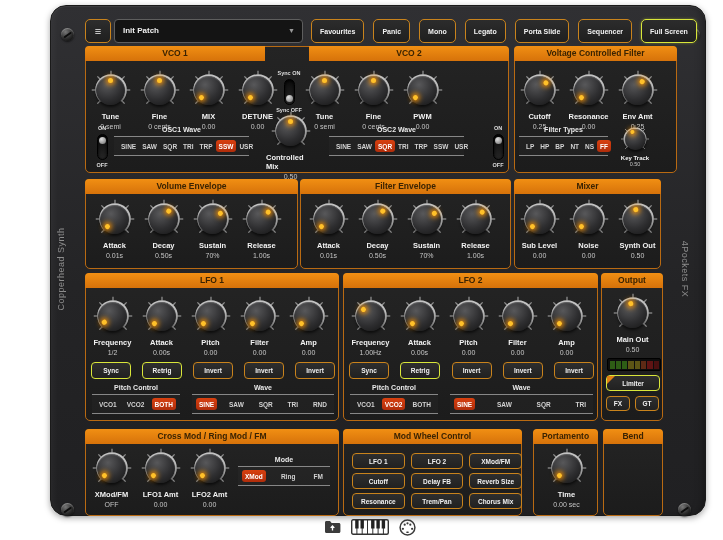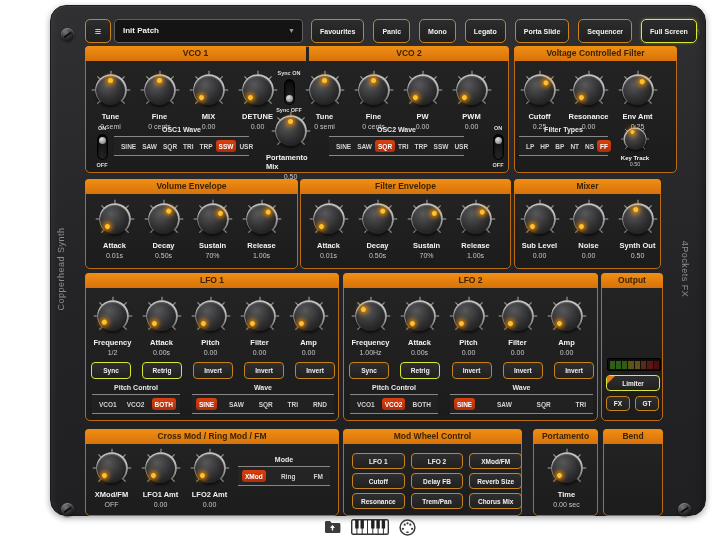--- a/index.html
+++ b/index.html
@@ -25,21 +25,21 @@
   border-radius:4px;color:#efefef;font-size:8px;font-weight:bold;line-height:22px;padding:0 8px;}
 .patch-select .arrow{position:absolute;right:7px;top:0;color:#9a9a9a;font-size:7px;}
 .top-buttons{position:absolute;left:226px;top:0;display:flex;gap:9px;}
 .tbtn{height:24px;background:linear-gradient(180deg,#2c2c2c,#1f1f1f);border:1.5px solid #c9831c;border-radius:5px;
   color:#f2f2f2;font-size:7px;font-weight:bold;padding:0 8px;font-family:inherit;white-space:nowrap;}
 .tbtn.on{border-color:#d9e63a;box-shadow:0 0 3px rgba(220,235,60,.4);}
 
 .panel{position:absolute;background:linear-gradient(180deg,#242424,#1c1c1c);border:1px solid #b96a12;border-radius:5px;}
 .phead{position:absolute;top:-1px;left:-1px;right:-1px;height:15px;background:linear-gradient(180deg,#f18f13,#d6720a);
   color:#3a2302;font-size:8.5px;font-weight:bold;text-align:center;line-height:15px;border-radius:4px 4px 0 0;}
-.phead.split1{right:auto;width:221px;border-radius:4px 0 0 0;}
+.phead.split1{right:auto;width:180px;border-radius:4px 0 0 0;}
 .phead.split2{left:223px;border-radius:0 4px 0 0;}
 
 .krow{position:absolute;display:flex;}
 .kcell{width:49px;display:flex;flex-direction:column;align-items:center;}
 .knob{position:relative;width:44px;height:44px;}
 .knob svg{position:absolute;left:0;top:0;width:100%;height:100%;}
 .cap{position:absolute;left:50%;top:50%;width:29px;height:29px;margin:-14.5px 0 0 -14.5px;border-radius:50%;
   background:radial-gradient(circle at 38% 30%,#58585a,#2e2e30 55%,#141414);
   box-shadow:0 2px 3px rgba(0,0,0,.65), inset 0 1px 1px rgba(255,255,255,.18);}
 .dot{position:absolute;left:50%;top:50%;width:5px;height:5px;margin:-2.5px 0 0 -2.5px;border-radius:50%;
@@ -248,40 +248,20 @@
                 <line x1="24" y1="3" x2="24" y2="7" transform="rotate(0 24 24)"></line>
                 <line x1="24" y1="3" x2="24" y2="7" transform="rotate(45 24 24)"></line>
                 <line x1="24" y1="3" x2="24" y2="7" transform="rotate(90 24 24)"></line>
                 <line x1="24" y1="3" x2="24" y2="7" transform="rotate(135 24 24)"></line>
               </g>
               <path d="M12.7 35.3 A16 16 0 1 1 35.3 35.3" fill="none" stroke="#c6c6c6" stroke-width="2.4" stroke-linecap="round"></path>
             </svg>
             <div class="cap"></div>
             <div class="dot"></div>
           </div>
-          <div class="klabel">PW</div>
-          <div class="kvalue">0.00</div>
-        </div>
-        <div class="kcell">
-          <div class="knob" style="--a:-135deg">
-            <svg viewBox="0 0 48 48">
-              <g stroke="#8f8f8f" stroke-width="1.4">
-                <line x1="24" y1="3" x2="24" y2="7" transform="rotate(-135 24 24)"></line>
-                <line x1="24" y1="3" x2="24" y2="7" transform="rotate(-90 24 24)"></line>
-                <line x1="24" y1="3" x2="24" y2="7" transform="rotate(-45 24 24)"></line>
-                <line x1="24" y1="3" x2="24" y2="7" transform="rotate(0 24 24)"></line>
-                <line x1="24" y1="3" x2="24" y2="7" transform="rotate(45 24 24)"></line>
-                <line x1="24" y1="3" x2="24" y2="7" transform="rotate(90 24 24)"></line>
-                <line x1="24" y1="3" x2="24" y2="7" transform="rotate(135 24 24)"></line>
-              </g>
-              <path d="M12.7 35.3 A16 16 0 1 1 35.3 35.3" fill="none" stroke="#c6c6c6" stroke-width="2.4" stroke-linecap="round"></path>
-            </svg>
-            <div class="cap"></div>
-            <div class="dot"></div>
-          </div>
           <div class="klabel">PWM</div>
           <div class="kvalue">0.00</div>
         </div>
       </div>
     <div class="toggle-col" style="left:188px;top:23px;">
       <div class="tlabel">Sync ON</div>
       <div class="tswitch off">
           <div class="tball"></div>
         </div>
       <div class="tlabel">Sync OFF</div>
@@ -297,21 +277,21 @@
                 <line x1="24" y1="3" x2="24" y2="7" transform="rotate(0 24 24)"></line>
                 <line x1="24" y1="3" x2="24" y2="7" transform="rotate(45 24 24)"></line>
                 <line x1="24" y1="3" x2="24" y2="7" transform="rotate(90 24 24)"></line>
                 <line x1="24" y1="3" x2="24" y2="7" transform="rotate(135 24 24)"></line>
               </g>
               <path d="M12.7 35.3 A16 16 0 1 1 35.3 35.3" fill="none" stroke="#c6c6c6" stroke-width="2.4" stroke-linecap="round"></path>
             </svg>
             <div class="cap"></div>
             <div class="dot"></div>
           </div>
-          <div class="klabel">Portamento Mix</div>
+          <div class="klabel">Controlled Mix</div>
           <div class="kvalue">0.50</div>
         </div>
       </div>
     <div class="toggle-col" style="left:1px;top:78px;">
       <div class="tlabel">ON</div>
       <div class="tswitch on">
           <div class="tball"></div>
         </div>
       <div class="tlabel">OFF</div>
     </div>
@@ -941,20 +921,42 @@
           <span class="opt sel">SINE</span>
           <span class="opt">SAW</span>
           <span class="opt">SQR</span>
           <span class="opt">TRI</span>
         </div>
     </div>
   </section>
 
   <section class="panel" style="left:550px;top:267px;width:62px;height:148px;">
     <div class="phead">Output</div>
+    <div class="krow" style="left:6px;top:17px;">
+        <div class="kcell">
+          <div class="knob" style="--a:-10deg">
+            <svg viewBox="0 0 48 48">
+              <g stroke="#8f8f8f" stroke-width="1.4">
+                <line x1="24" y1="3" x2="24" y2="7" transform="rotate(-135 24 24)"></line>
+                <line x1="24" y1="3" x2="24" y2="7" transform="rotate(-90 24 24)"></line>
+                <line x1="24" y1="3" x2="24" y2="7" transform="rotate(-45 24 24)"></line>
+                <line x1="24" y1="3" x2="24" y2="7" transform="rotate(0 24 24)"></line>
+                <line x1="24" y1="3" x2="24" y2="7" transform="rotate(45 24 24)"></line>
+                <line x1="24" y1="3" x2="24" y2="7" transform="rotate(90 24 24)"></line>
+                <line x1="24" y1="3" x2="24" y2="7" transform="rotate(135 24 24)"></line>
+              </g>
+              <path d="M12.7 35.3 A16 16 0 1 1 35.3 35.3" fill="none" stroke="#c6c6c6" stroke-width="2.4" stroke-linecap="round"></path>
+            </svg>
+            <div class="cap"></div>
+            <div class="dot"></div>
+          </div>
+          <div class="klabel">Main Out</div>
+          <div class="kvalue">0.50</div>
+        </div>
+      </div>
     <div class="meter" style="left:5px;top:84px;">
         <span class="seg" style="background: rgb(46, 93, 21);"></span>
         <span class="seg" style="background: rgb(46, 93, 21);"></span>
         <span class="seg" style="background: rgb(46, 93, 21);"></span>
         <span class="seg" style="background: rgb(93, 84, 21);"></span>
         <span class="seg" style="background: rgb(93, 84, 21);"></span>
         <span class="seg" style="background: rgb(93, 42, 21);"></span>
         <span class="seg" style="background: rgb(96, 20, 20);"></span>
         <span class="seg" style="background: rgb(74, 16, 16);"></span>
       </div>

